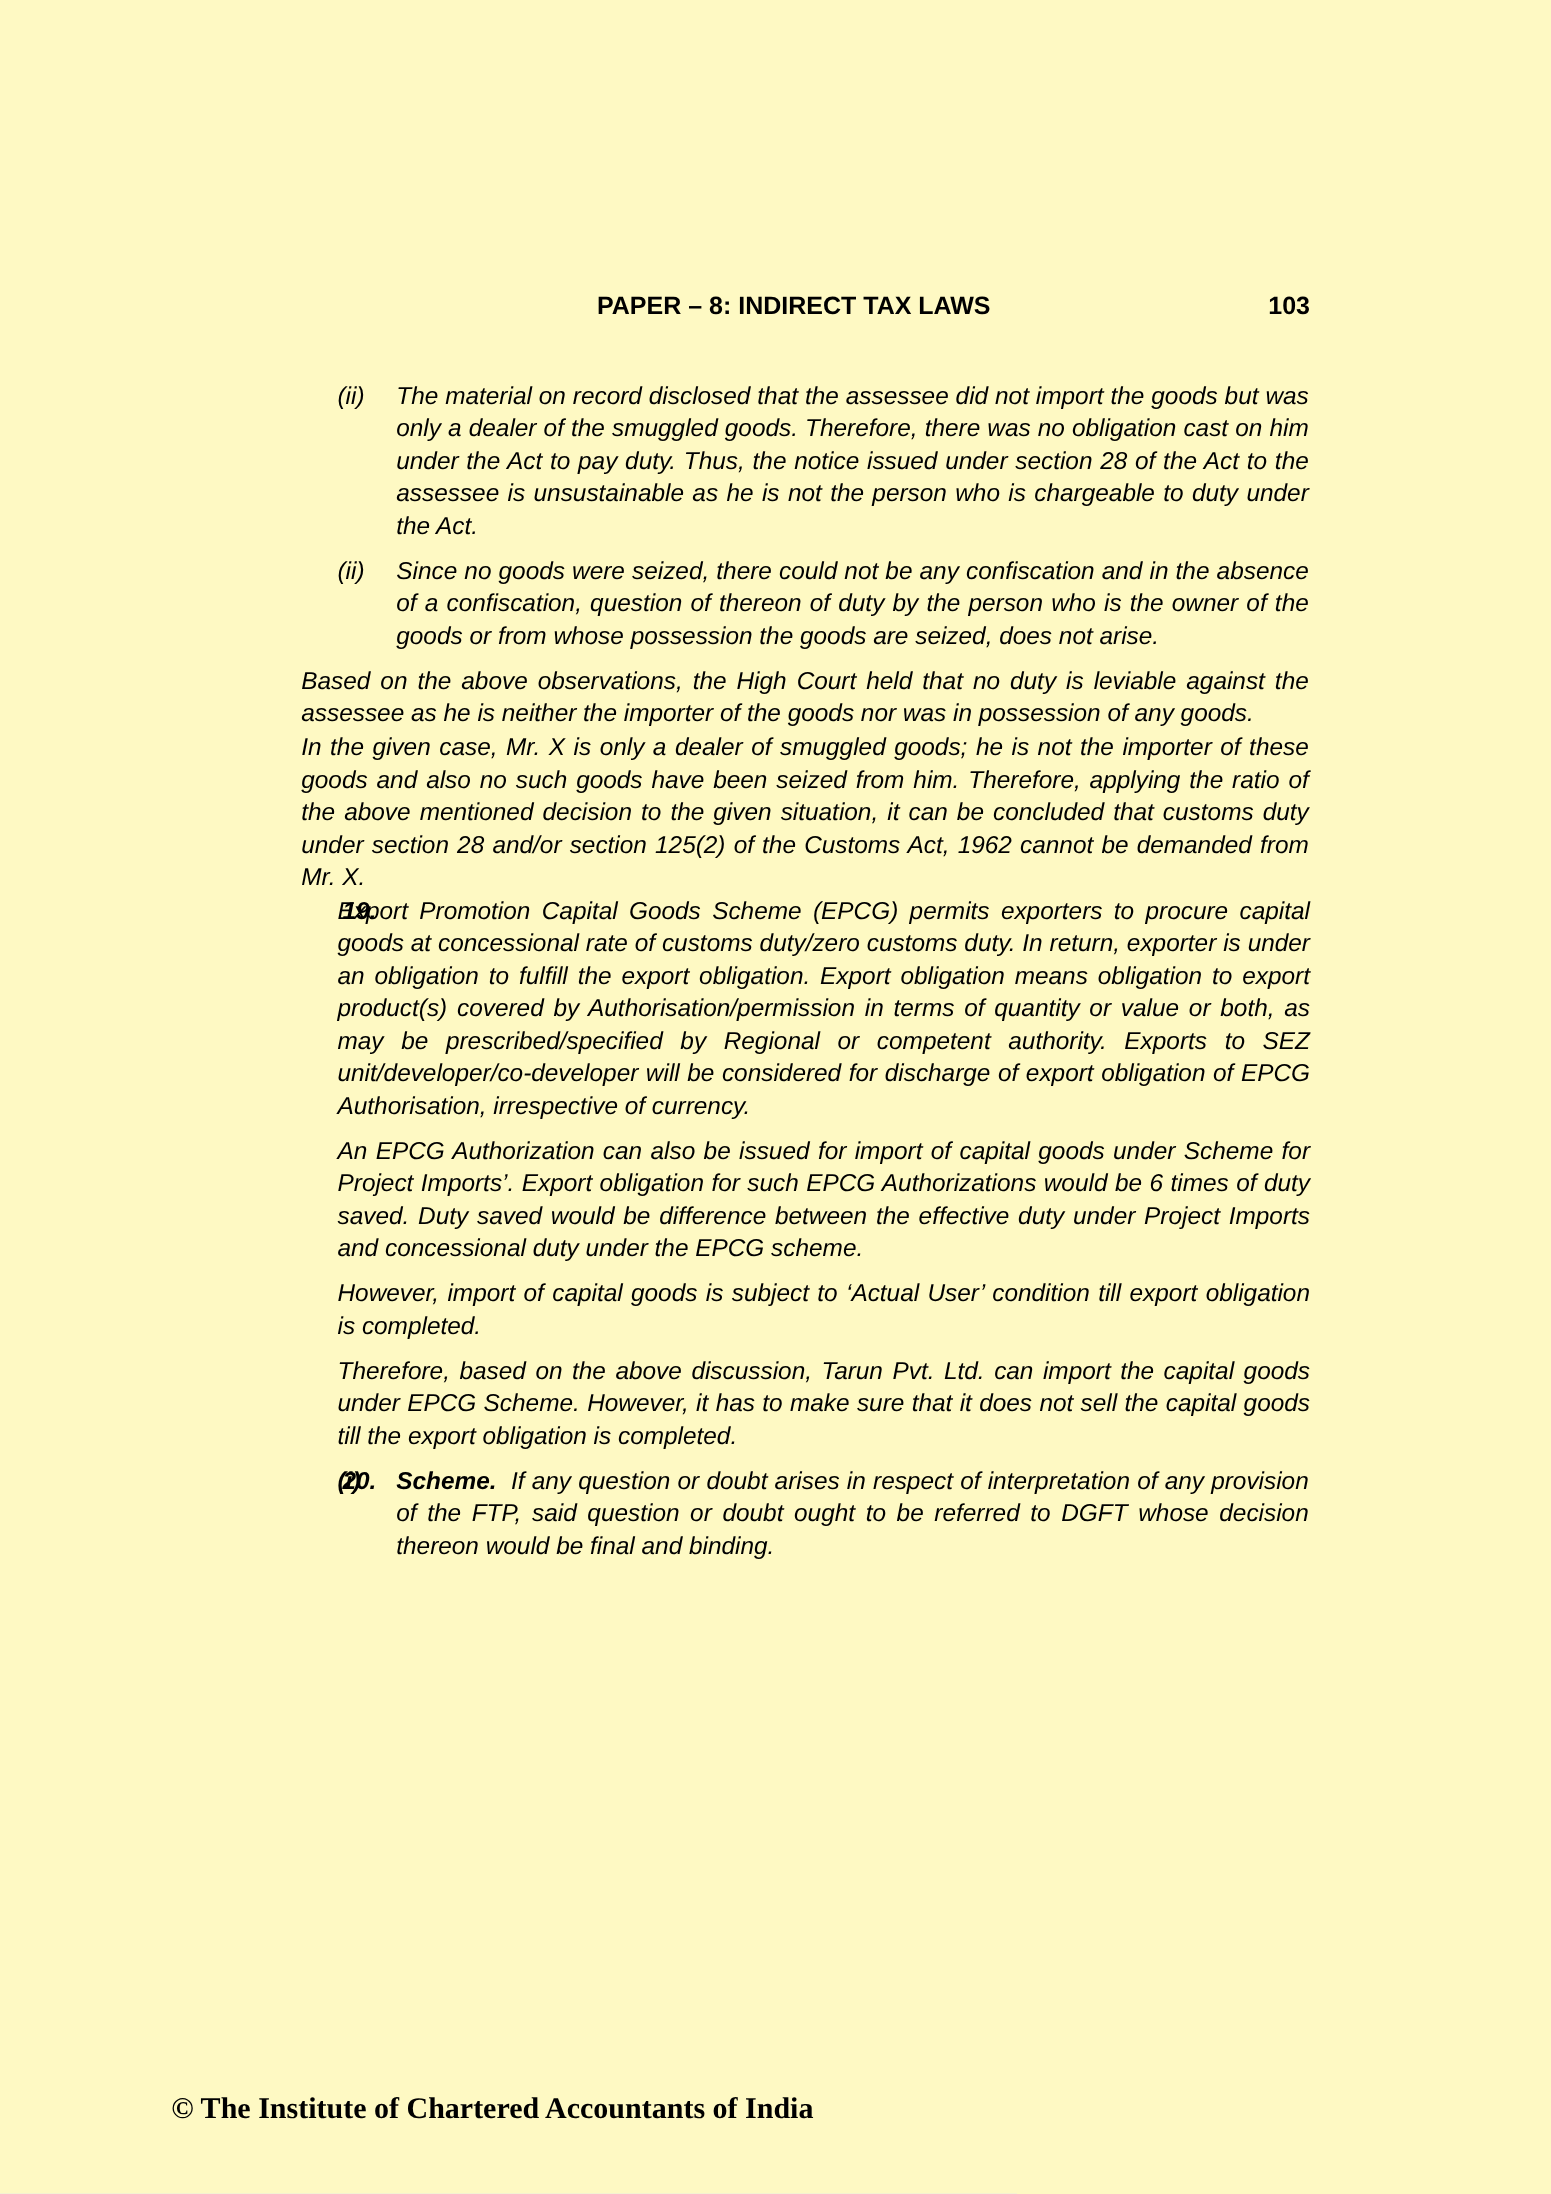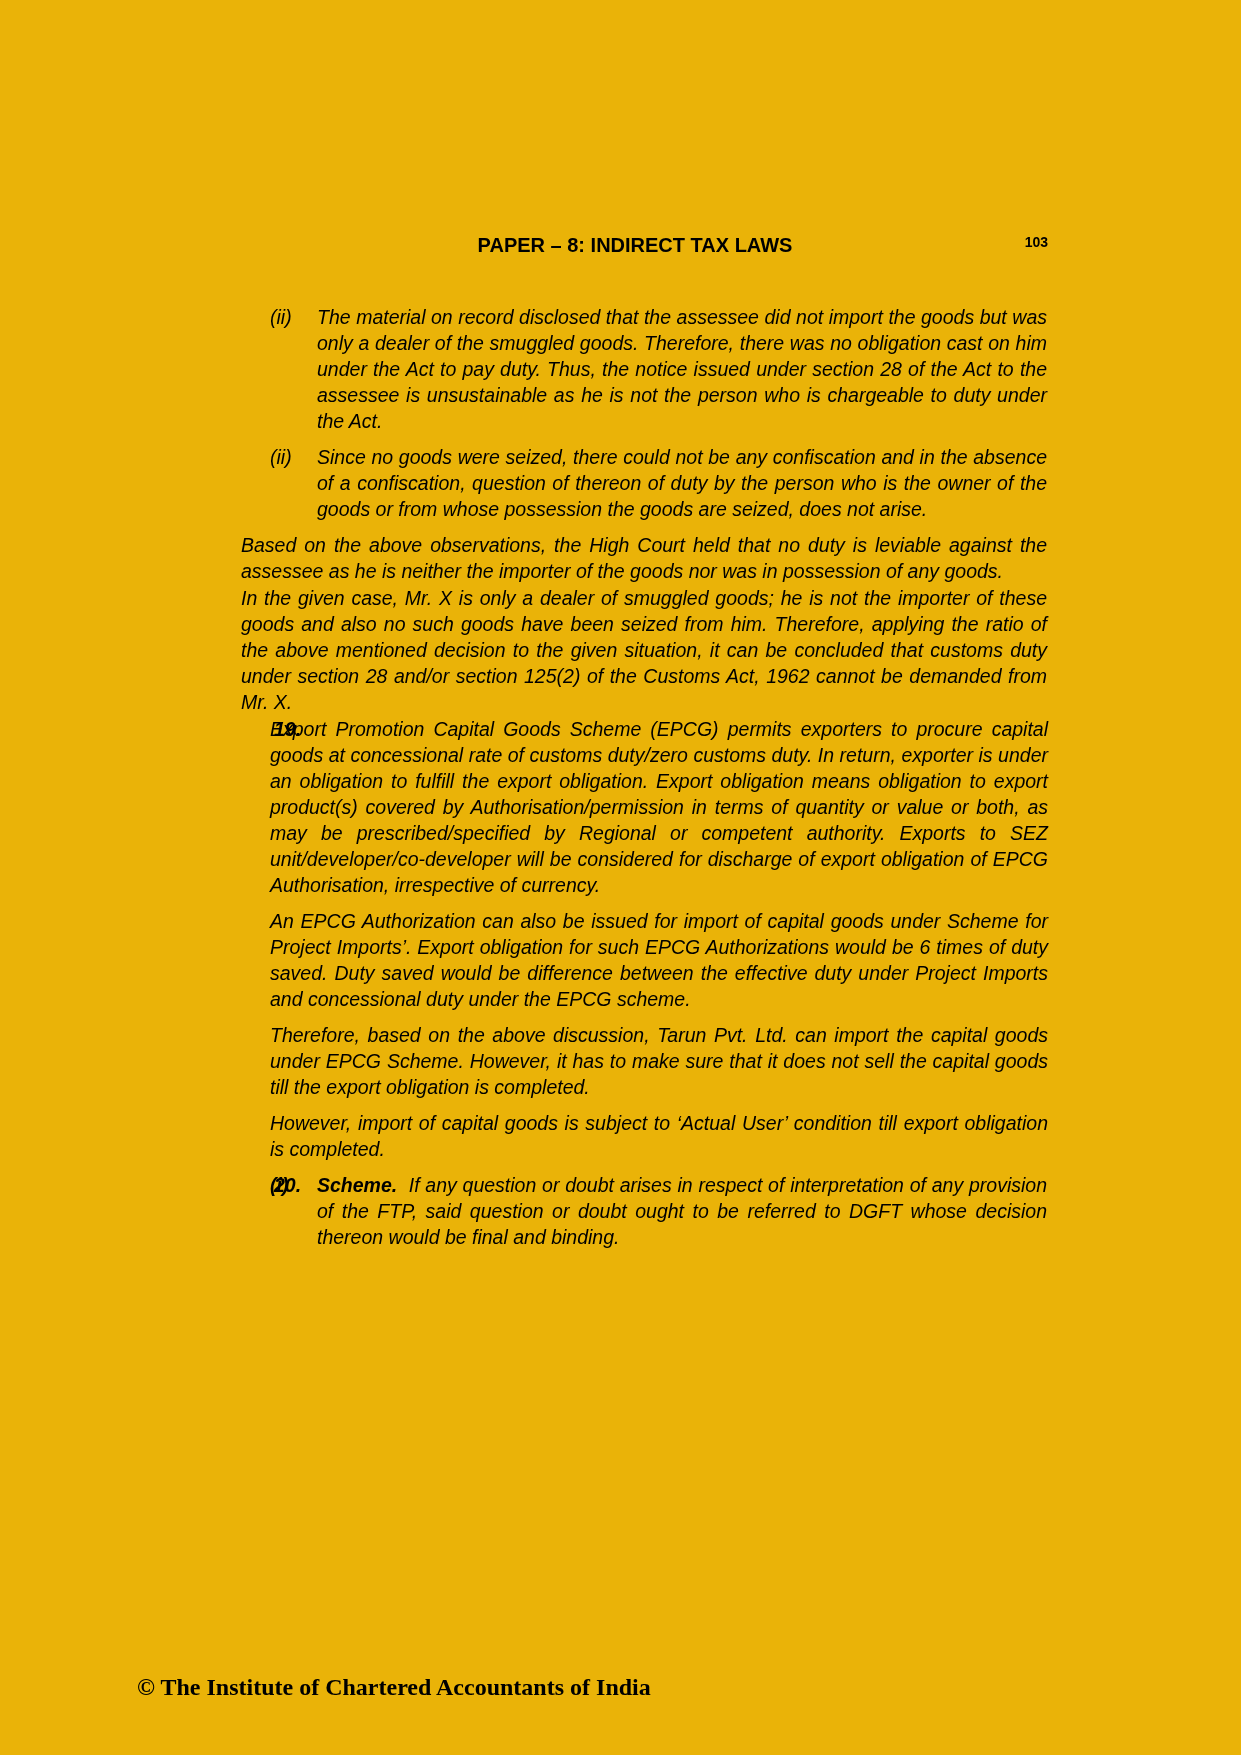--- a/index.html
+++ b/index.html
@@ -5,21 +5,21 @@
   html, body {
     margin: 0;
     padding: 0;
     background: #e8e8e8;
   }
   .page {
     position: relative;
     width: 1241px;
     height: 1755px;
     margin: 0 auto;
-    background: #eab308;
+    background: #fef9c3;
     font-family: "Liberation Sans", sans-serif;
     color: #000000;
     overflow: hidden;
   }
   .header {
     position: absolute;
     left: 240px;
     top: 234px;
     width: 808px;
     height: 30px;
@@ -31,21 +31,21 @@
     left: -9px;
     font-weight: 700;
     font-size: 20px;
     white-space: nowrap;
   }
   .header .pagenum {
     position: absolute;
     right: 0;
     top: 0;
     font-weight: 700;
-    font-size: 14px;
+    font-size: 20px;
   }
   .content {
     position: absolute;
     left: 240px;
     top: 303px;
     width: 808px;
     font-size: 19.5px;
     line-height: 26px;
     text-align: justify;
     font-style: italic;
@@ -122,22 +122,22 @@
     </div>
 
     <p class="para">Based on the above observations, the High Court held that no duty is leviable against the assessee as he is neither the importer of the goods nor was in possession of any goods.</p>
 
     <p class="para">In the given case, Mr. X is only a dealer of smuggled goods; he is not the importer of these goods and also no such goods have been seized from him.  Therefore, applying the ratio of the above mentioned decision to the given situation, it can be concluded that customs duty under section 28 and/or section 125(2) of the Customs Act, 1962 cannot be demanded from Mr. X.</p>
 
     <div class="item">
       <span class="num">19.</span>
       <p class="ipara">Export Promotion Capital Goods Scheme (EPCG) permits exporters to procure capital goods at concessional rate of customs duty/zero customs duty.  In return, exporter is under an obligation to fulfill the export obligation.  Export obligation means obligation to export product(s) covered by Authorisation/permission in terms of quantity or value or both, as may be prescribed/specified by Regional or competent authority.  Exports to SEZ unit/developer/co-developer will be considered for discharge of export obligation of EPCG Authorisation, irrespective of currency.</p>
       <p class="ipara">An EPCG Authorization can also be issued for import of capital goods under Scheme for Project Imports’. Export obligation for such EPCG Authorizations would be 6 times of duty saved.  Duty saved would be difference between the effective duty under Project Imports and concessional duty under the EPCG scheme.</p>
+      <p class="ipara">However, import of capital goods is subject to ‘Actual User’ condition till export obligation is completed.</p>
       <p class="ipara">Therefore, based on the above discussion, Tarun Pvt. Ltd. can import the capital goods under EPCG Scheme.  However, it has to make sure that it does not sell the capital goods till the export obligation is completed.</p>
-      <p class="ipara">However, import of capital goods is subject to ‘Actual User’ condition till export obligation is completed.</p>
     </div>
 
     <div class="item">
       <span class="num">20.</span>
       <div class="sub2">
         <span class="marker">(i)</span>
         <p><span class="lead">Scheme.</span>&nbsp; <span>If any question or doubt arises in respect of interpretation of any provision of the FTP, said question or doubt ought to be referred to DGFT whose decision thereon would be final and binding.</span></p>
       </div>
     </div>
 

